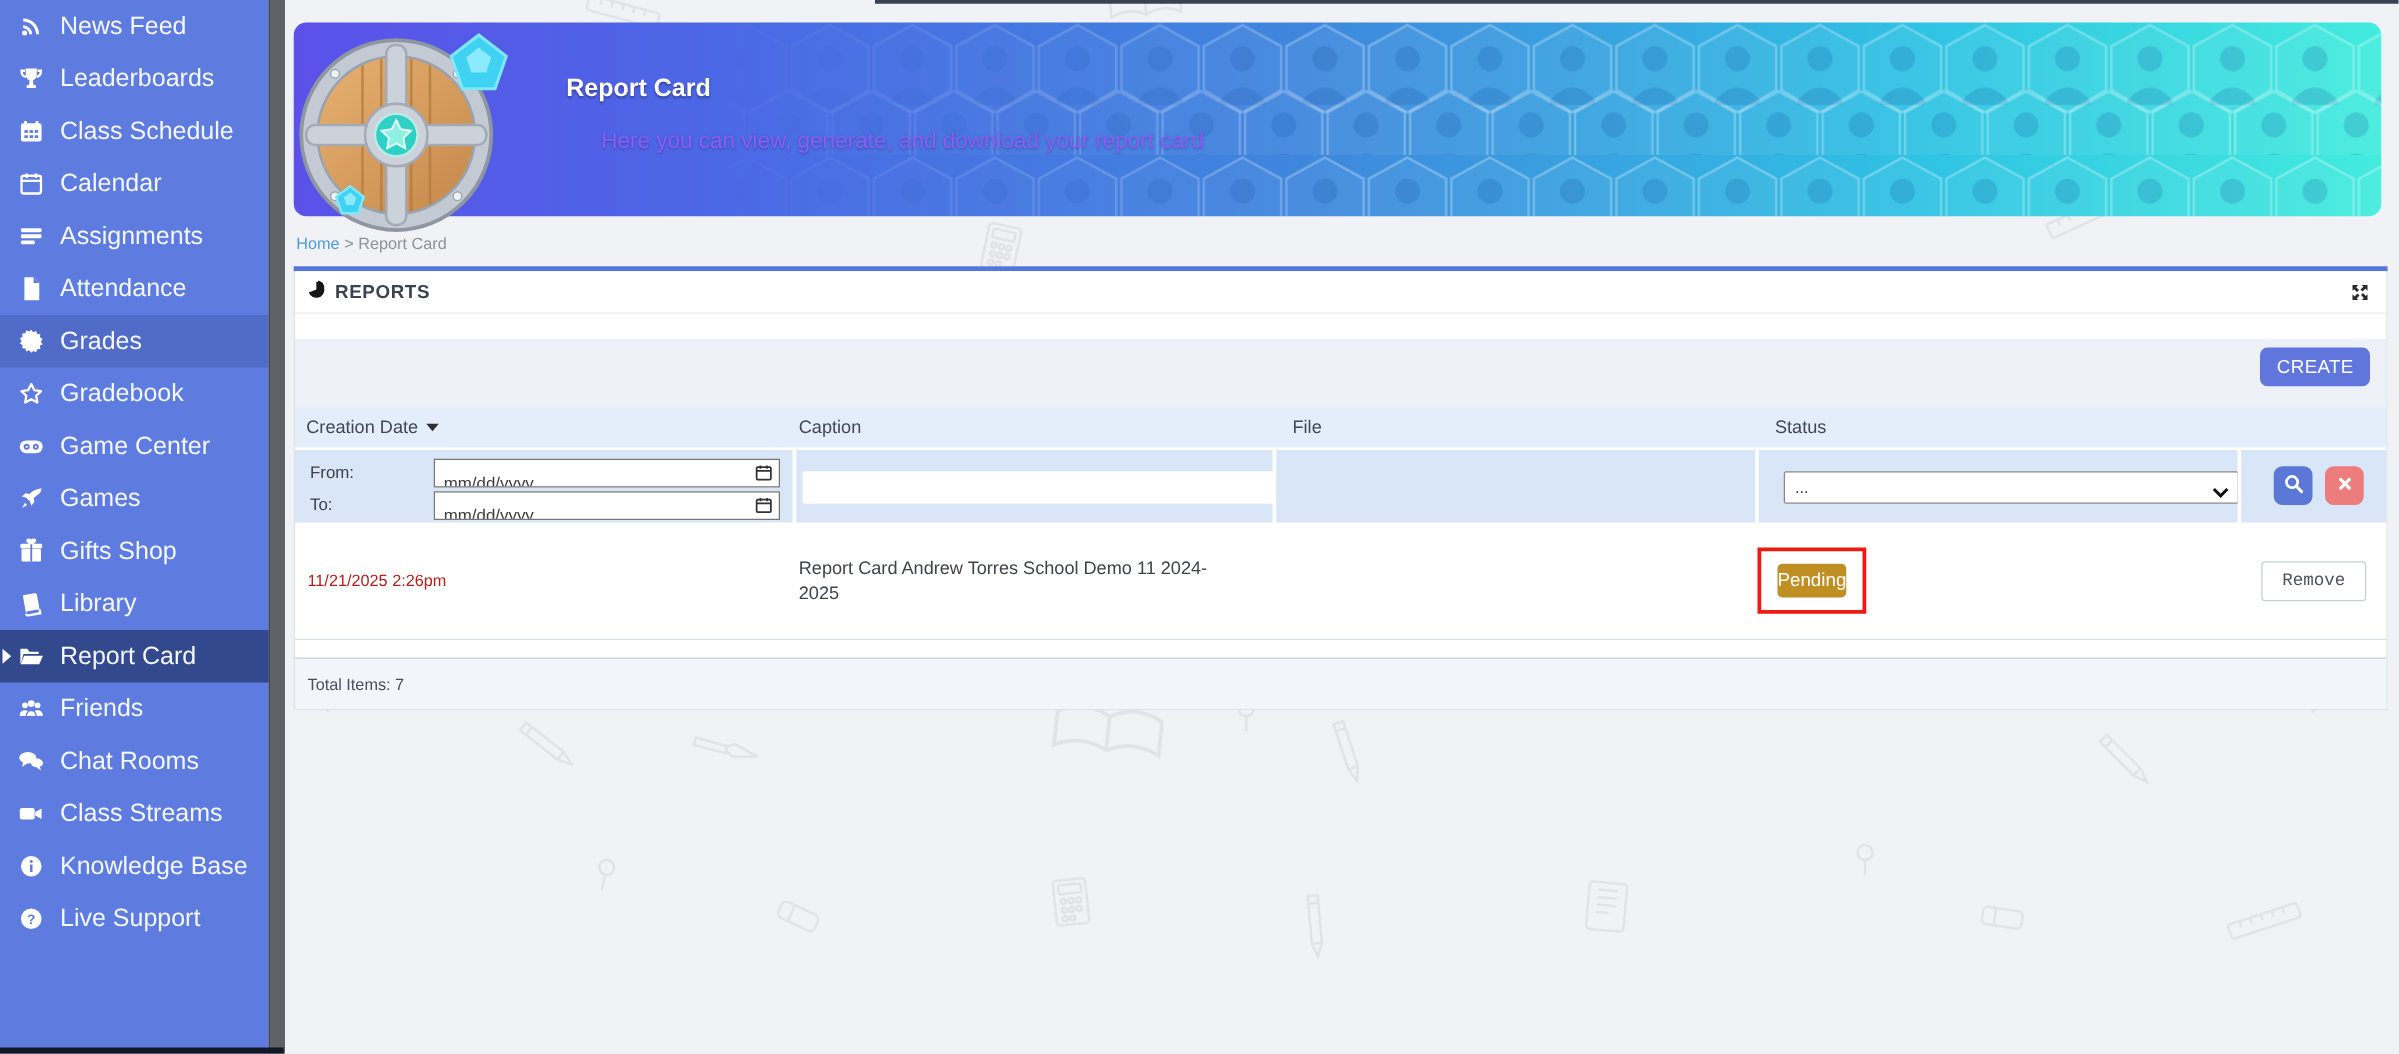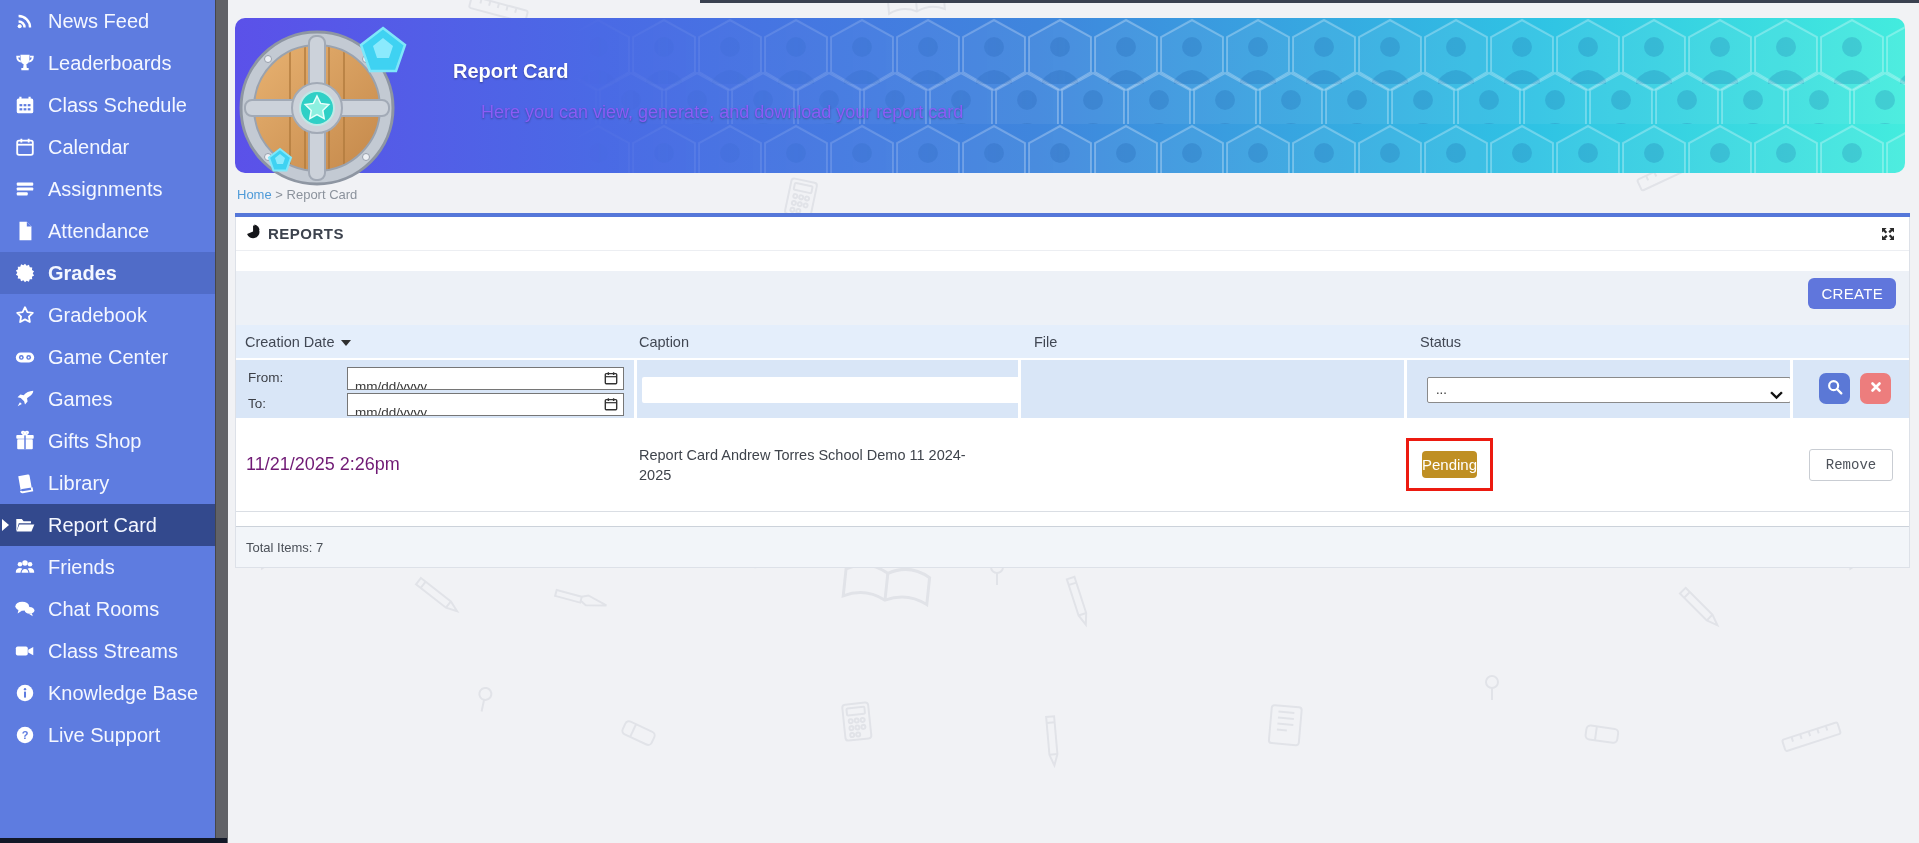--- a/index.html
+++ b/index.html
@@ -10,21 +10,21 @@
     -webkit-font-smoothing:antialiased;
   }
   
   .doodles{position:absolute;left:227px;top:0;z-index:0;}
   .doodles use{stroke:#d5d7de;stroke-width:2;fill:none;opacity:.55;}
   
   .sidebar{position:absolute;left:0;top:0;width:215px;height:843px;background:#5e7ce0;z-index:5;}
   .s-item{position:relative;height:42px;display:flex;align-items:center;padding-left:13px;cursor:pointer;}
   .s-item.tall{height:64px;}
   .s-item.active{background:#33498d;}
-  .s-item.hl{background:rgba(15,25,75,.16);font-weight:bold;}
+  .s-item.hl{background:rgba(15,25,75,.16);}
   .s-caret{position:absolute;left:2px;top:50%;margin-top:-6px;width:0;height:0;
     border-left:7px solid #fff;border-top:6px solid transparent;border-bottom:6px solid transparent;}
   .s-ico{width:24px;height:24px;flex:0 0 24px;display:flex;align-items:center;justify-content:center;}
   .s-label{margin-left:11px;color:#f4f7ff;font-size:20px;line-height:1.35;padding-right:8px;}
   .side-divider{position:absolute;left:215px;top:0;width:12px;height:843px;background:#616267;border-left:1px solid #45464a;z-index:5;}
   .edge-top{position:absolute;left:700px;top:0;width:1219px;height:3px;background:#3a4150;z-index:4;}
   .edge-bottom{position:absolute;left:0;top:838px;width:227px;height:5px;background:#121827;z-index:7;}
   
   .banner{position:absolute;left:235px;top:18px;width:1670px;height:155px;z-index:2;}
   .banner-bg{position:absolute;inset:0;border-radius:10px;overflow:hidden;
@@ -75,21 +75,21 @@
     background:#fff;font-family:inherit;font-size:13.5px;color:#333;padding:0 8px;box-sizing:border-box;outline:none;}
   .status-select{position:absolute;left:20px;top:17px;width:364px;height:26px;background:#fff;border:1px solid #8a8a8a;
     border-radius:2px;box-sizing:border-box;cursor:pointer;}
   .status-select .val{position:absolute;left:8px;top:4px;font-size:13px;color:#333;}
   .status-select .chev{position:absolute;right:7px;top:8px;}
   .sq-btn{position:absolute;top:13px;width:31px;height:31px;border:none;border-radius:7px;cursor:pointer;
     display:flex;align-items:center;justify-content:center;padding:0;}
   .btn-search{left:26px;background:#5b78d6;}
   .btn-clear{left:67px;background:#ed7d7d;}
   .trow{min-height:93px;background:#fff;border-bottom:1px solid #dadee4;align-items:center;}
-  .trow .c1{padding-left:10px;font-size:18px;color:#701a75;}
+  .trow .c1{padding-left:10px;font-size:13px;color:#b91c1c;}
   .trow .c2{padding:0 45px 0 5px;font-size:14.5px;color:#3f444c;line-height:20px;}
   .ann-box{display:inline-flex;margin-left:2px;border:3px solid #ec1a10;padding:10px 13px;}
   .badge-pending{background:#bf8f23;color:#fff;font-size:15px;padding:5px 0;border-radius:4px;white-space:nowrap;}
   .trow .c5{display:flex;justify-content:flex-end;}
   .btn-remove{margin-right:16px;width:84px;height:32px;background:#fff;border:1px solid #c9cdd3;border-radius:3px;
     font-family:Liberation Mono, monospace;font-size:14px;color:#4e535b;cursor:pointer;}
   .p-gap{height:14px;background:#fff;}
   .p-foot{height:40px;background:#f2f5f9;border-top:1px solid #ccd2da;display:flex;align-items:center;
     padding-left:10px;font-size:13px;color:#4b5058;}
 </style>

